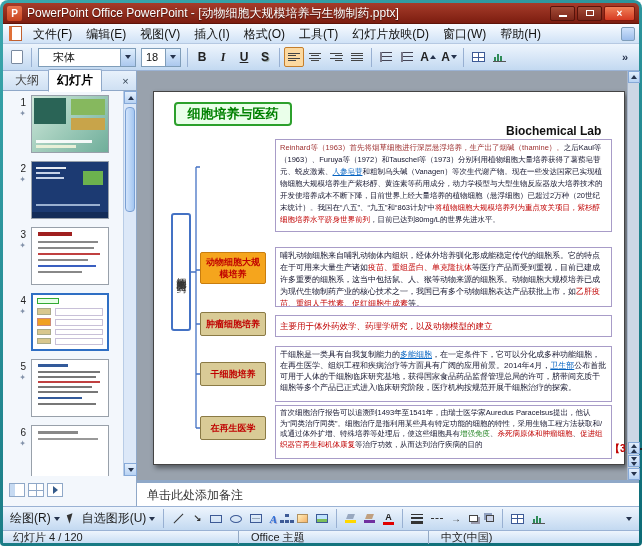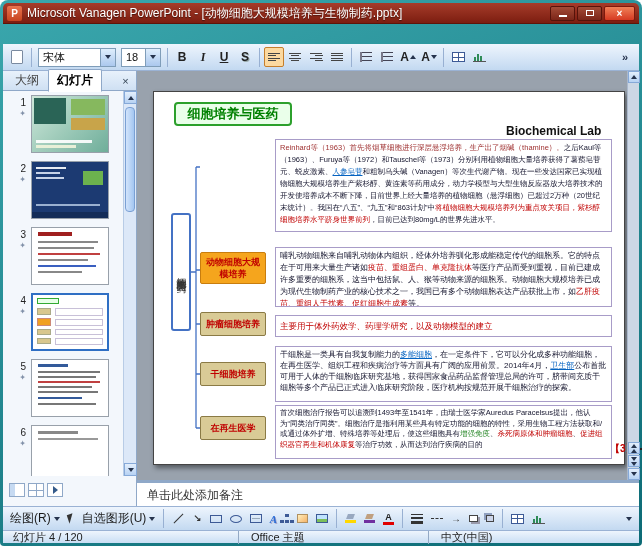--- a/index.html
+++ b/index.html
@@ -136,39 +136,52 @@
   .sb-cell2{width:190px;padding-left:12px;border-left:1px solid #93a9c5;white-space:nowrap;}
   .sb-cell3{flex:1;padding-left:12px;border-left:1px solid #93a9c5;white-space:nowrap;}
 </style>
 </head>
 <body>
 
 <div class="window">
 
   <div class="titlebar">
     <div class="ppt-icon">P</div>
-    <div class="title-text">Microsoft Vanagen PowerPoint - [动物细胞大规模培养与生物制药.pptx]</div>
+    <div class="title-text">PowerPoint Office PowerPoint - [动物细胞大规模培养与生物制药.pptx]</div>
     <div class="win-controls">
       <div class="win-btn min">
           <span class="glyph-min"></span>
         </div>
       <div class="win-btn max">
           <span class="glyph-max"></span>
         </div>
       <div class="win-btn close">×</div>
     </div>
   </div>
 
+  <div class="menubar">
+    <div class="menu-doc-icon"></div>
+    <span class="menu-item">文件(F)</span>
+    <span class="menu-item">编辑(E)</span>
+    <span class="menu-item">视图(V)</span>
+    <span class="menu-item">插入(I)</span>
+    <span class="menu-item">格式(O)</span>
+    <span class="menu-item">工具(T)</span>
+    <span class="menu-item">幻灯片放映(D)</span>
+    <span class="menu-item">窗口(W)</span>
+    <span class="menu-item">帮助(H)</span>
+    <div class="menu-right-icon"></div>
+  </div>
 
   <div class="toolbar">
     <div class="tb-btn">
         <div class="pg"></div>
       </div>
     <div class="tb-sep"></div>
-    <div class="combo" style="width:78px;">
+    <div class="combo" style="width:98px;padding-left:10px;">
       <span class="ct">宋体</span>
       <span class="ca">
           <span class="tri-d"></span>
         </span>
     </div>
     <div class="combo" style="width:40px;">
       <span class="ct">18</span>
       <span class="ca">
           <span class="tri-d"></span>
         </span>

